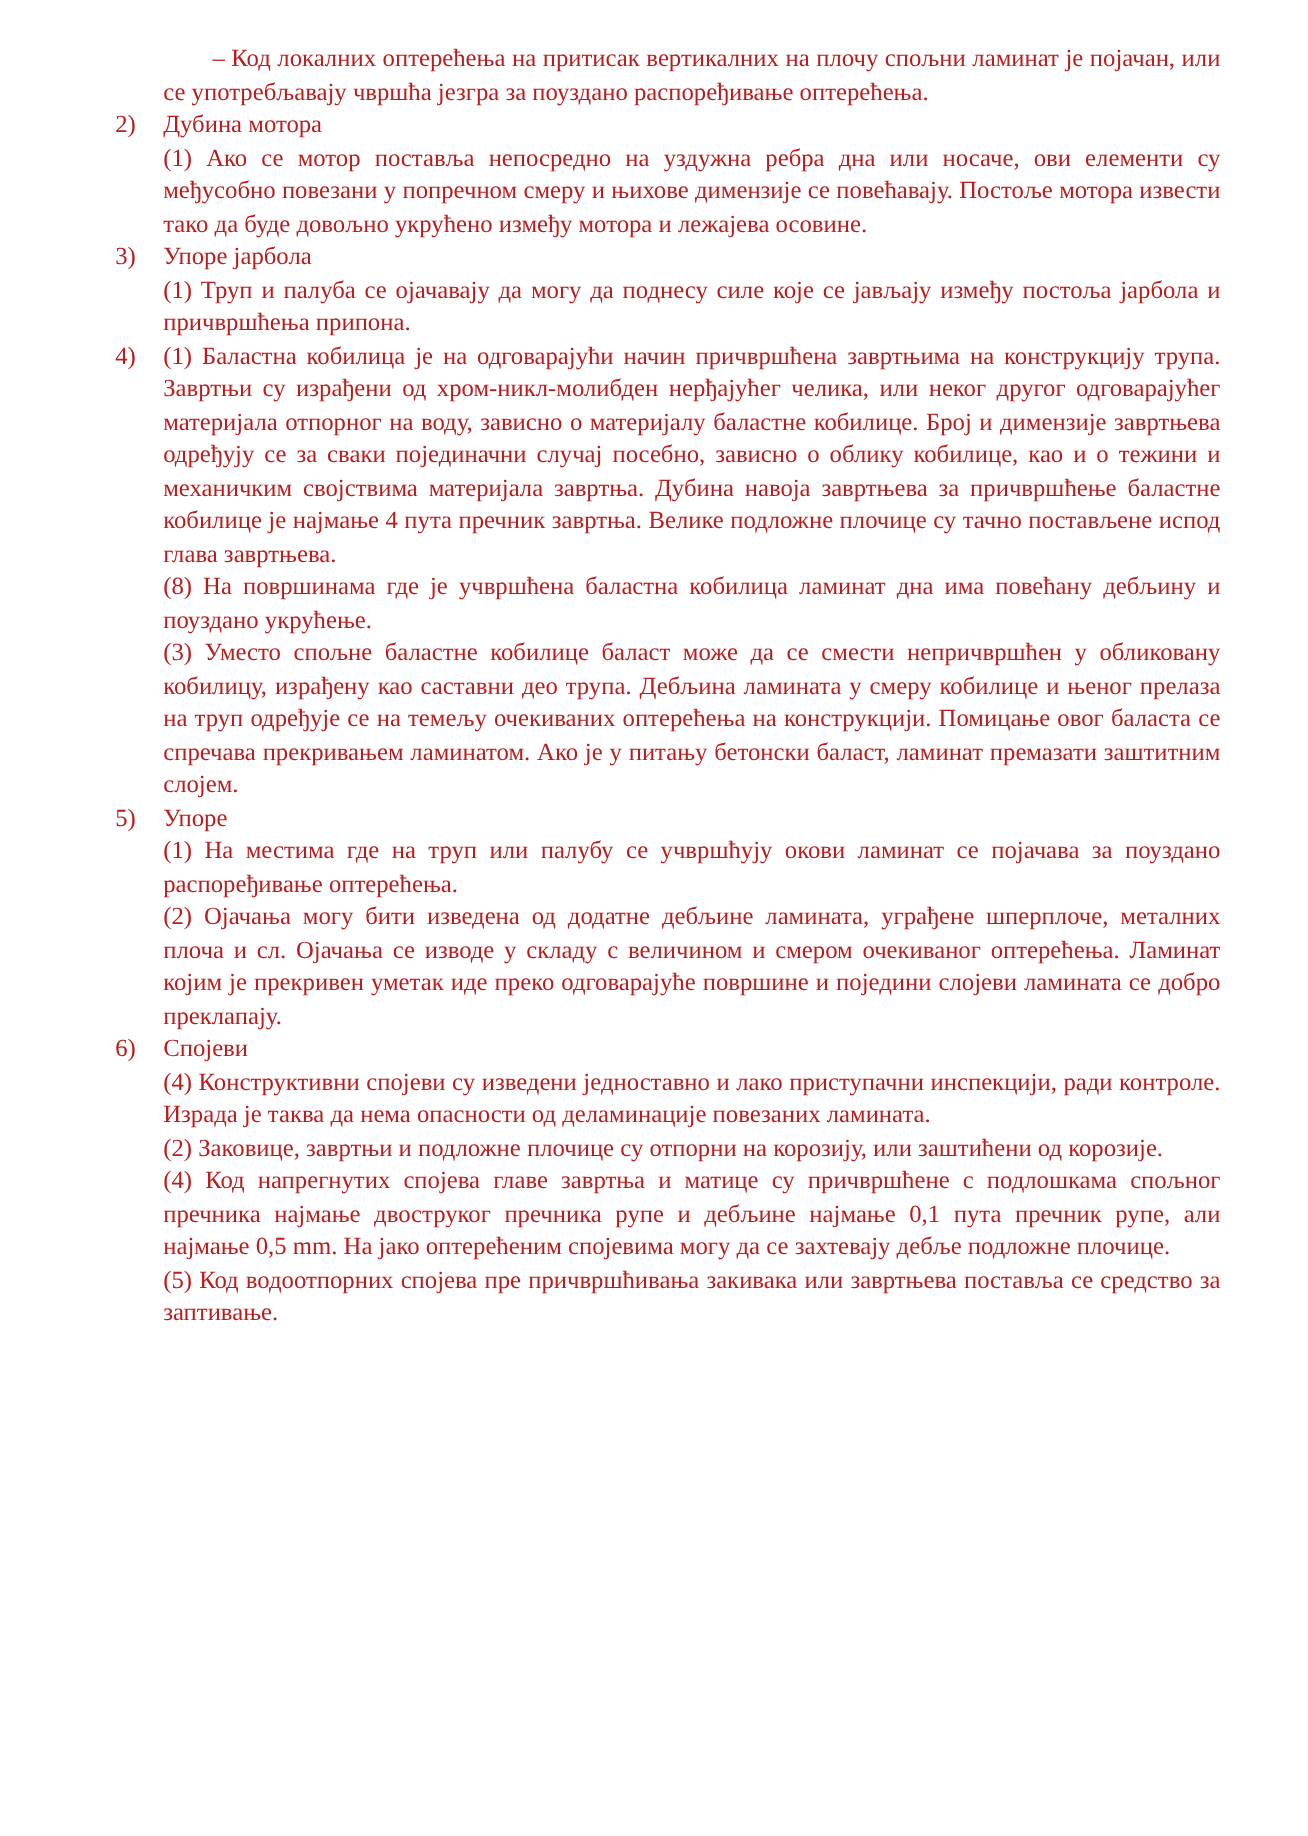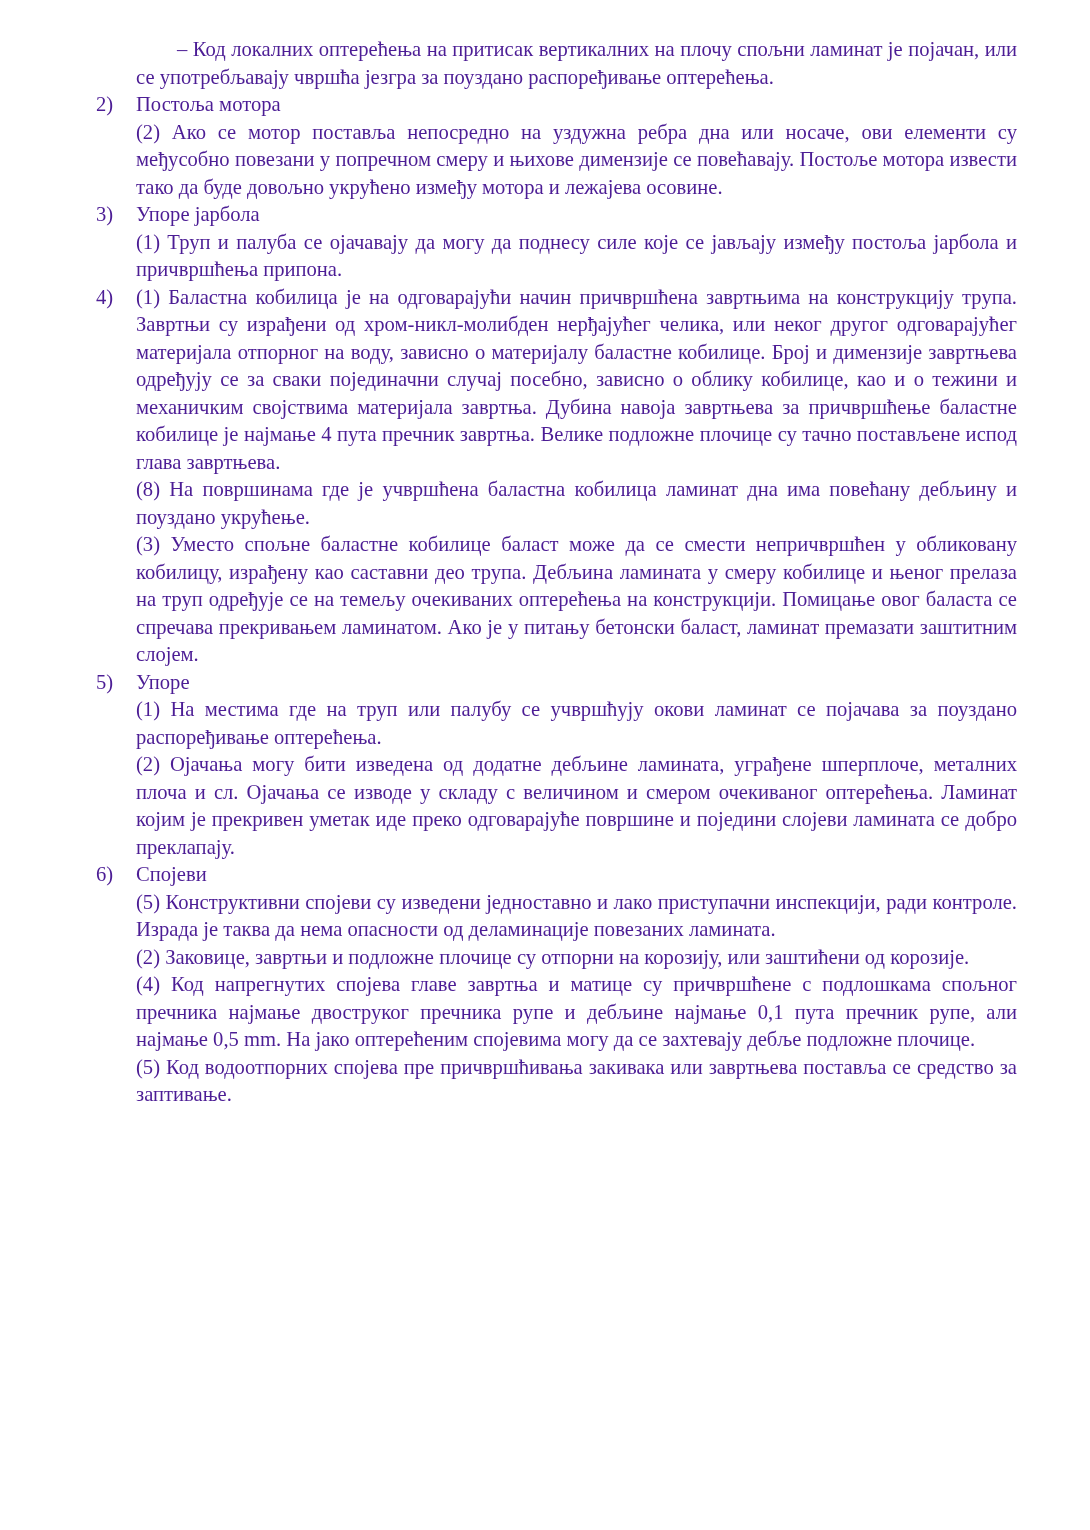--- a/index.html
+++ b/index.html
@@ -1,41 +1,41 @@
 <!DOCTYPE html>
 <html><head>
 <meta charset="utf-8">
 <style>
   html, body { margin: 0; padding: 0; background: #ffffff; }
   body { width: 1090px; height: 1530px; position: relative; overflow: hidden; }
   .page {
     position: absolute; left: 0; top: 36px; width: 1090px;
     font-family: "Liberation Serif", "DejaVu Serif", serif;
-    font-size: 20.6px; line-height: 27.5px; color: #4c1d95;
+    font-size: 20.6px; line-height: 27.5px; color: #b91c1c;
   }
   .para {
     margin-left: 136px; width: 881px;
     text-align: justify; text-align-last: left;
   }
   .indent { text-indent: 41px; }
   .item { position: relative; }
   .item-num { position: absolute; left: 96px; top: 0; }
   .item-title { margin-left: 136px; }
 </style>
 </head>
 <body>
 
 <div class="page">
   <div class="para indent">– Код локалних оптерећења на притисак вертикалних на плочу спољни ламинат је појачан, или се употребљавају чвршћа језгра за поуздано распоређивање оптерећења.</div>
 
   <div class="item">
     <span class="item-num">2)</span>
-    <div class="item-title">Постоља мотора</div>
+    <div class="item-title">Дубина мотора</div>
   </div>
-  <div class="para">(2) Ако се мотор поставља непосредно на уздужна ребра дна или носаче, ови елементи су међусобно повезани у попречном смеру и њихове димензије се повећавају. Постоље мотора извести тако да буде довољно укрућено између мотора и лежајева осовине.</div>
+  <div class="para">(1) Ако се мотор поставља непосредно на уздужна ребра дна или носаче, ови елементи су међусобно повезани у попречном смеру и њихове димензије се повећавају. Постоље мотора извести тако да буде довољно укрућено између мотора и лежајева осовине.</div>
 
   <div class="item">
     <span class="item-num">3)</span>
     <div class="item-title">Упоре јарбола</div>
   </div>
   <div class="para">(1)  Труп и палуба се ојачавају да могу да поднесу силе које се јављају између постоља јарбола и причвршћења припона.</div>
 
   <div class="item">
     <span class="item-num">4)</span>
   </div>
@@ -47,17 +47,17 @@
     <span class="item-num">5)</span>
     <div class="item-title">Упоре</div>
   </div>
   <div class="para">(1)  На местима где на труп или палубу се учвршћују окови ламинат се појачава за поуздано распоређивање оптерећења.</div>
   <div class="para">(2)  Ојачања могу бити изведена од додатне дебљине ламината, уграђене шперплоче, металних плоча и сл. Ојачања се изводе у складу с величином и смером очекиваног оптерећења. Ламинат којим је прекривен уметак иде преко одговарајуће површине и поједини слојеви ламината се добро преклапају.</div>
 
   <div class="item">
     <span class="item-num">6)</span>
     <div class="item-title">Спојеви</div>
   </div>
-  <div class="para">(5)  Конструктивни спојеви су изведени једноставно и лако приступачни инспекцији, ради контроле. Израда је таква да нема опасности од деламинације повезаних ламината.</div>
+  <div class="para">(4)  Конструктивни спојеви су изведени једноставно и лако приступачни инспекцији, ради контроле. Израда је таква да нема опасности од деламинације повезаних ламината.</div>
   <div class="para">(2)  Заковице, завртњи и подложне плочице су отпорни на корозију, или заштићени од корозије.</div>
   <div class="para">(4) Код напрегнутих спојева главе завртња и матице су причвршћене с подлошкама спољног пречника најмање двоструког пречника рупе и дебљине најмање 0,1 пута пречник рупе, али најмање 0,5 mm. На јако оптерећеним спојевима могу да се захтевају дебље подложне плочице.</div>
   <div class="para">(5)  Код водоотпорних спојева пре причвршћивања закивака или завртњева поставља се средство за заптивање.</div>
 </div>
 
 </body></html>

